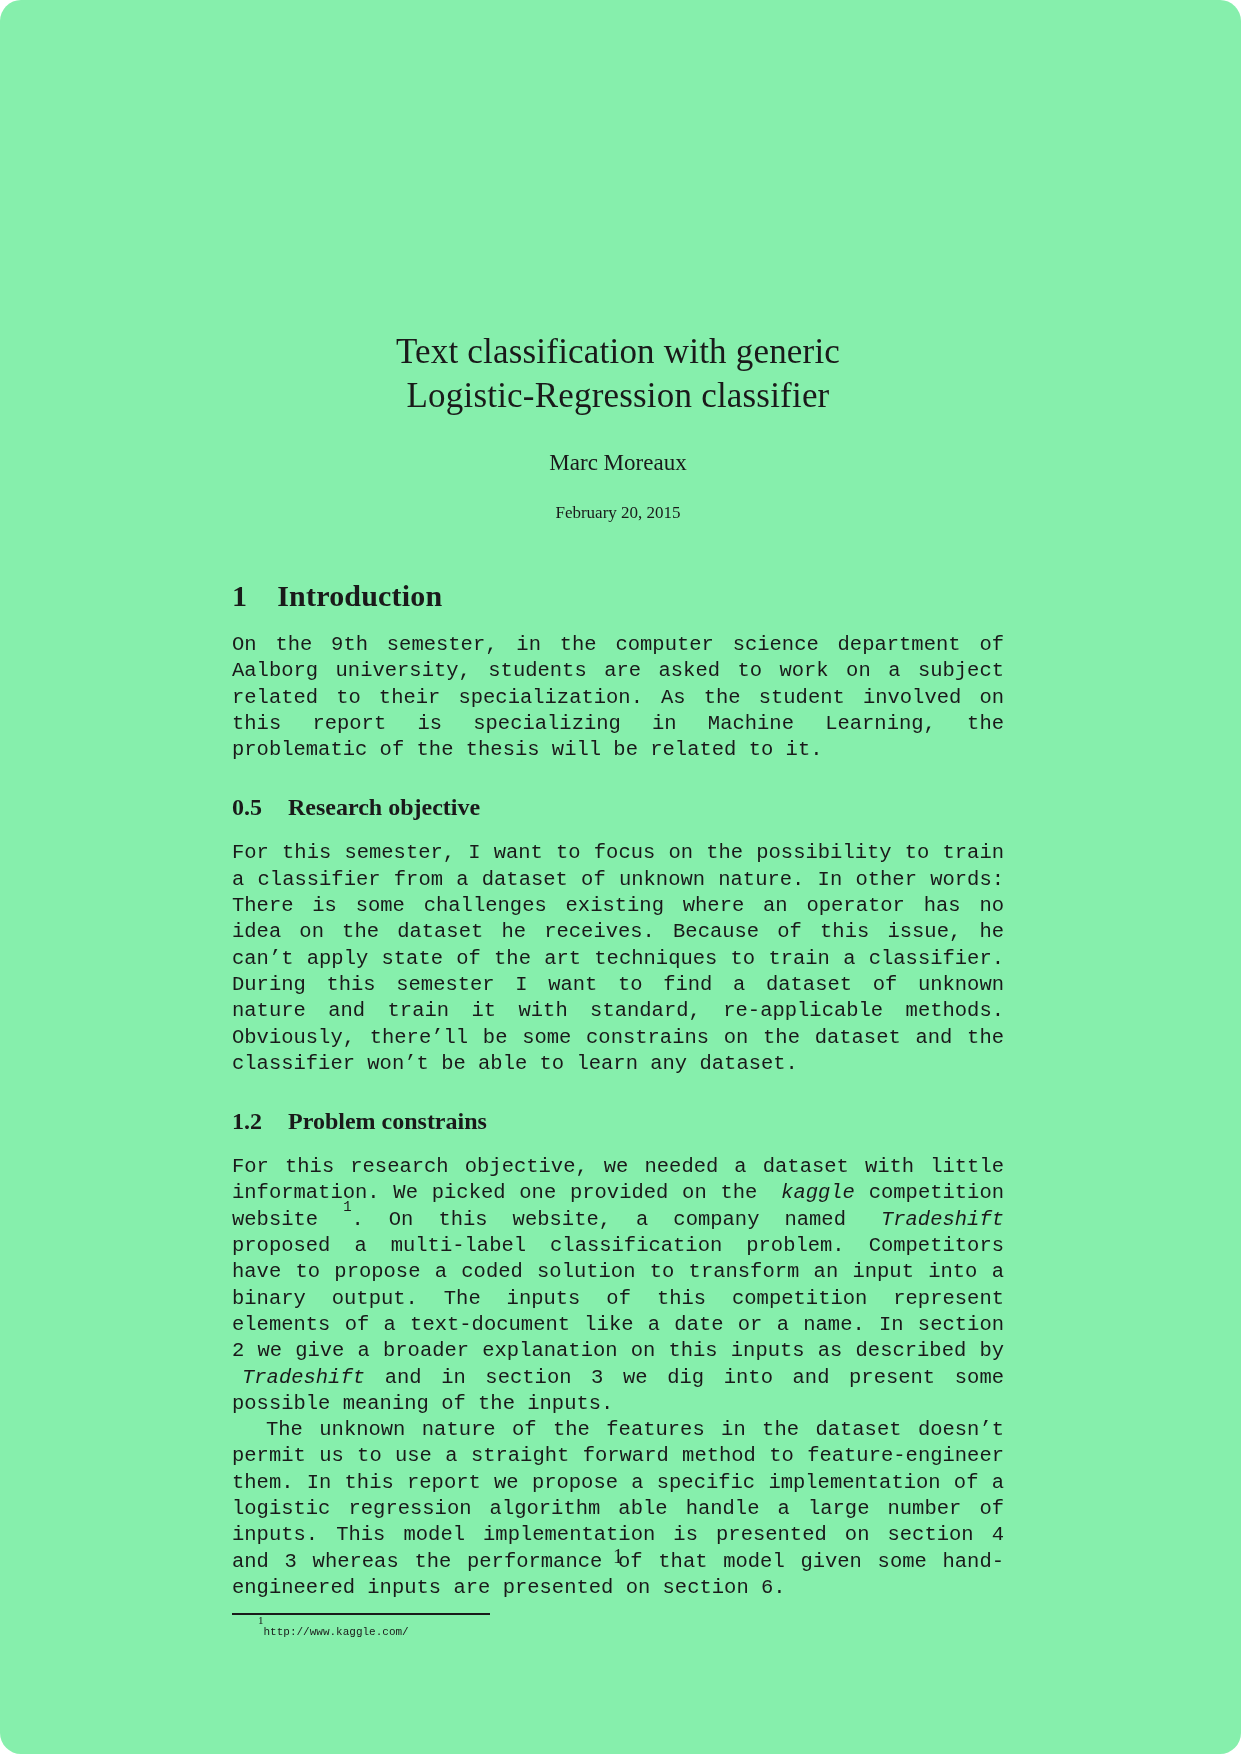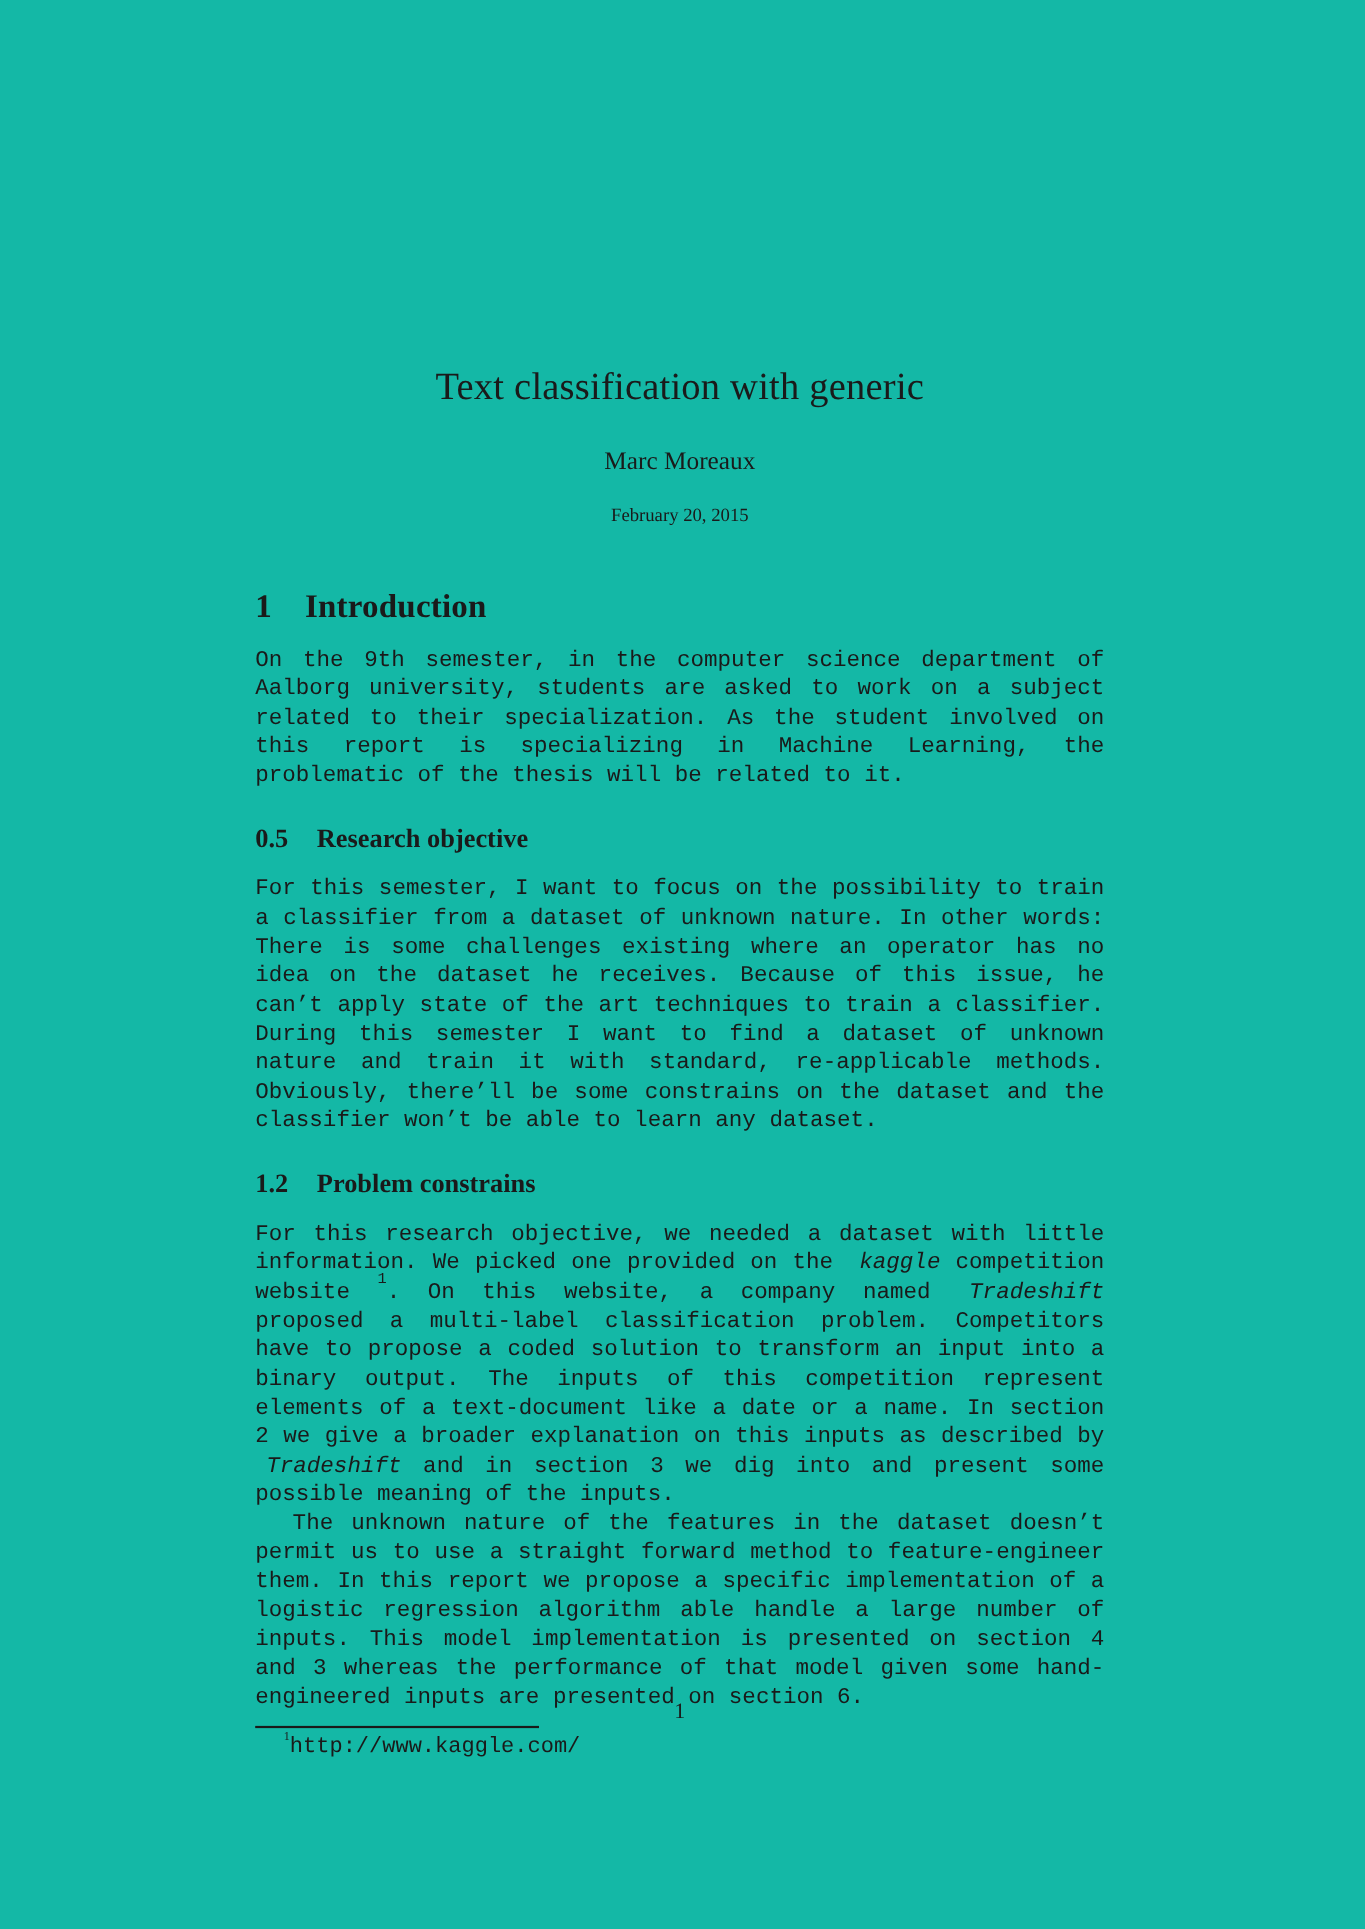--- a/index.html
+++ b/index.html
@@ -4,21 +4,21 @@
 <style>
   * { margin: 0; padding: 0; box-sizing: border-box; }
   html, body { background: #ffffff; }
   body {
     width: 1241px; height: 1754px;
     position: relative;
     font-family: "Liberation Serif", serif;
     color: #1a1a1a;
     overflow: hidden;
   }
-  .page { position: absolute; inset: 0; background: #14b8a6; }
+  .page { position: absolute; inset: 0; background: #86efac; border-radius: 21px; }
   .textblock { position: absolute; left: 232px; top: 0; width: 772px; }
 
   .doc-title {
     margin-top: 330px;
     text-align: center;
     font-size: 35px;
     line-height: 44px;
     font-weight: 400;
     letter-spacing: 0.2px;
   }
@@ -54,39 +54,40 @@
   .foot-rule {
     margin-top: 12px;
     width: 258px; height: 0;
     border-top: 2px solid #1a1a1a;
   }
   .footnote {
     margin-top: 6px;
     padding-left: 26px;
     font-size: 16px;
   }
-  .footnote .fn-url { font-family: "Liberation Mono", monospace; font-size: 20px; }
+  .footnote .fn-url { font-family: "Liberation Mono", monospace; font-size: 11px; }
   .footnote sup { font-size: 11px; top: -0.4em; }
 
   .page-number {
     position: absolute;
     left: 232px; width: 772px;
     top: 1545px;
     text-align: center;
     font-size: 20px;
   }
 </style>
 </head>
 <body>
 
 <div class="page">
   <div class="textblock">
 
     <div class="doc-title">
       <div>Text classification with generic</div>
+      <div>Logistic-Regression classifier</div>
     </div>
 
     <div class="doc-author">Marc Moreaux</div>
     <div class="doc-date">February 20, 2015</div>
 
     <h2 class="sec">
       <span class="num">1</span><span>Introduction</span>
     </h2>
     <p class="body"><span>On the 9th semester, in the computer science department of Aalborg university, students are asked to work on a subject related to their specialization.  As the student involved on this report is specializing in Machine Learning, the problematic of the thesis will be related to it.</span></p>
 

